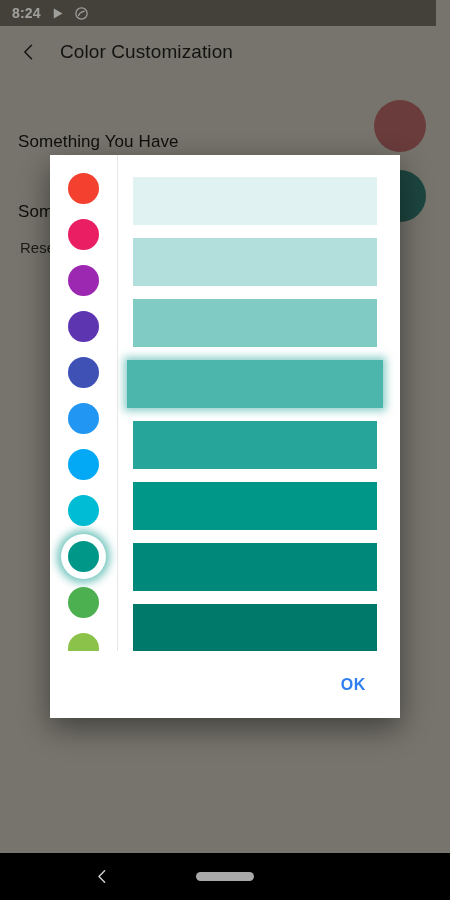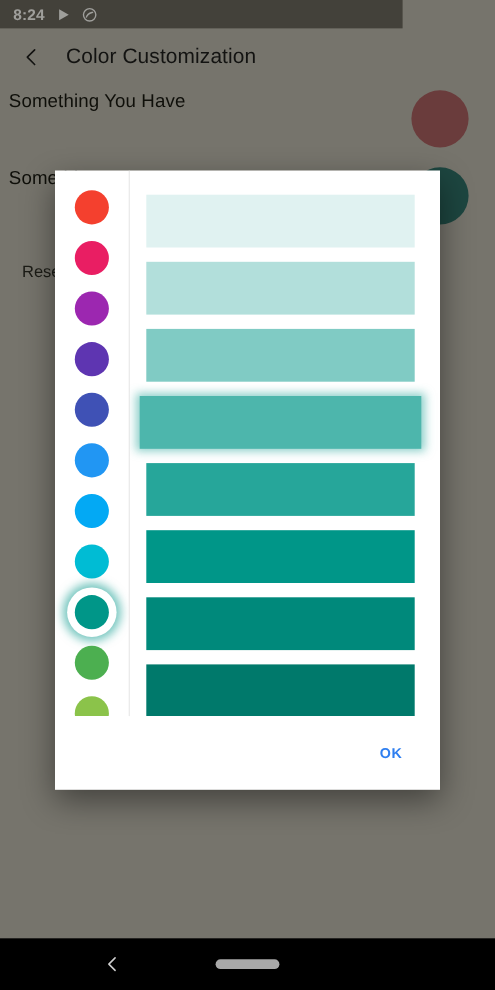--- a/index.html
+++ b/index.html
@@ -26,21 +26,21 @@
     position: absolute;
     left: 0; top: 0;
     width: 450px; height: 853px;
     background: #b4b1a5;
   }
 
   
   #status-bar {
     position: absolute;
     left: 0; top: 0;
-    width: 366px; height: 26px;
+    width: 436px; height: 26px;
     background: #666359;
     display: flex;
     align-items: center;
     padding: 0 12px;
     color: #f2f1ec;
   }
   #status-left {
     display: flex;
     align-items: center;
     gap: 9px;
@@ -86,22 +86,22 @@
     letter-spacing: .1px;
   }
 
   
   .pref-row {
     position: absolute;
     left: 0;
     width: 450px;
     height: 70px;
     display: flex;
-    align-items: flex-start;
-    padding: 0 24px 0 8px;
+    align-items: flex-end;
+    padding: 0 24px 0 18px;
   }
   .pref-label {
     font-size: 17px;
     color: #17170f;
     letter-spacing: .1px;
   }
   .pref-circle {
     margin-left: auto;
     width: 52px; height: 52px;
     border-radius: 50%;
@@ -208,21 +208,21 @@
     width: 350px; height: 67px;
     display: flex;
     align-items: center;
     justify-content: flex-end;
     padding-right: 26px;
   }
   #ok-button {
     background: none;
     border: none;
     font-family: "Liberation Sans", sans-serif;
-    font-size: 13px;
+    font-size: 16px;
     font-weight: bold;
     letter-spacing: .6px;
     color: #2f7ff0;
     cursor: pointer;
     padding: 6px 8px;
   }
 
   
   #nav-bar {
     position: absolute;

